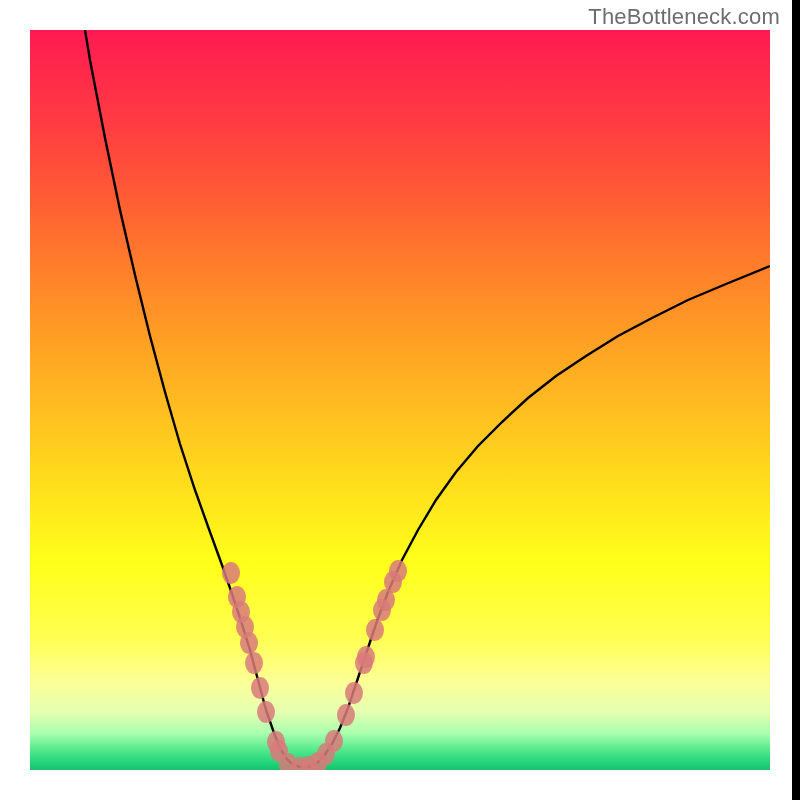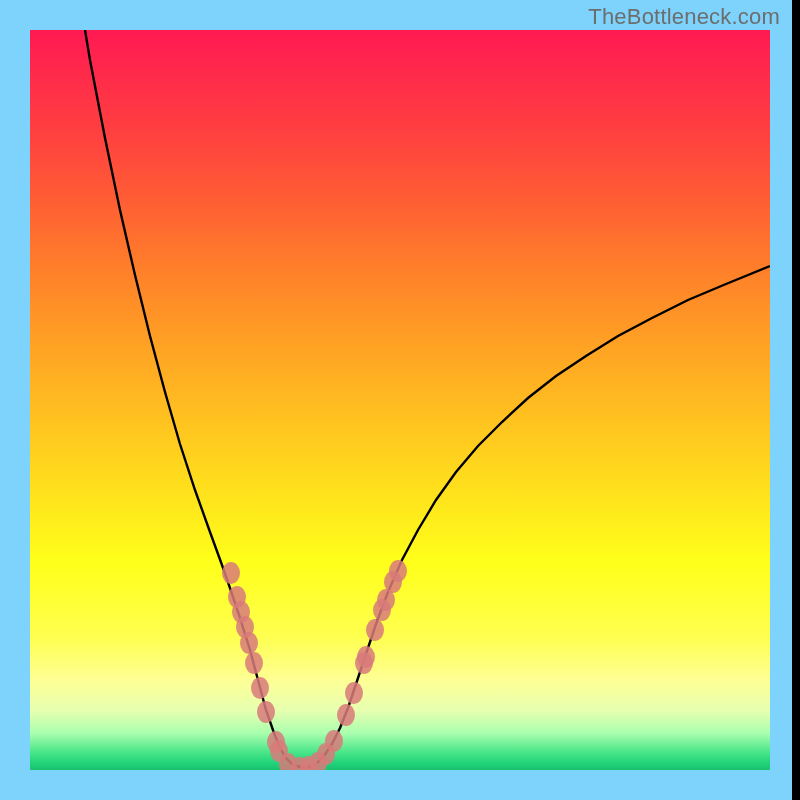--- a/index.html
+++ b/index.html
@@ -10,21 +10,21 @@
     overflow: hidden;
     background: #000;
     font-family: Arial, Helvetica, sans-serif;
   }
   .frame {
     position: absolute;
     left: 0;
     top: 0;
     width: 792px;
     height: 800px;
-    background: #7dd3fc;
+    background: #ffffff;
   }
   .plot {
     position: absolute;
     left: 30px;
     top: 30px;
     width: 740px;
     height: 740px;
     
     background: linear-gradient(to bottom,
       #ff1a52 0%,

